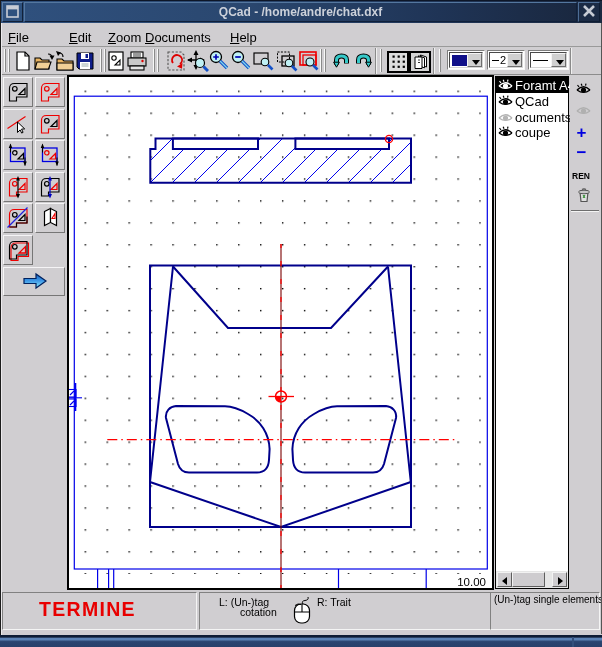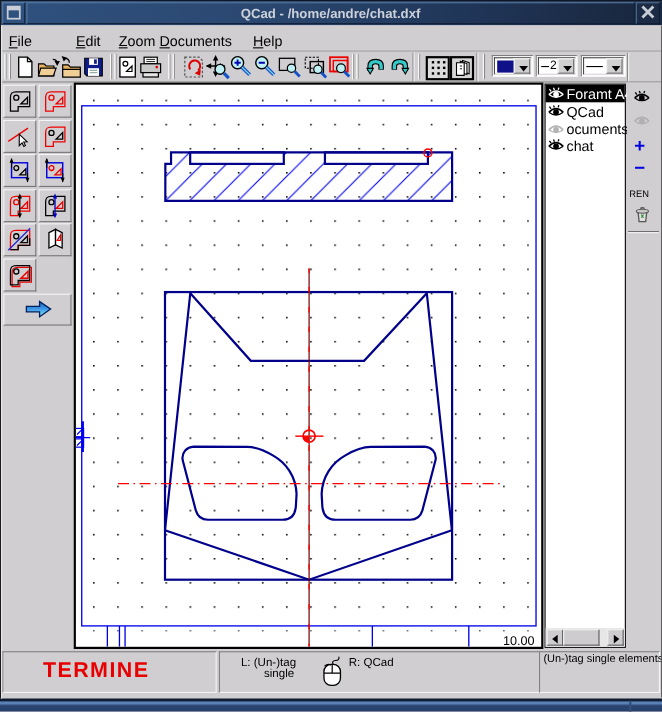--- a/index.html
+++ b/index.html
@@ -377,21 +377,21 @@
       </svg>
       <span class="lt">ocuments</span>
     </div>
 <div class="lrow" style="top:124px">
       <svg width="15" height="12" viewBox="0 0 15 12">
         <path d="M1,7 Q7.5,0.5 14,7" fill="none" stroke="#000" stroke-width="1.5"></path>
         <path d="M1,7 Q7.5,12 14,7" fill="none" stroke="#000" stroke-width="1.2"></path>
         <circle cx="7.5" cy="7" r="2.6" fill="#000"></circle>
         <path d="M3,4 L1.5,2 M6,2.8 L5.2,0.8 M9.5,2.6 L10,0.6" stroke="#000" stroke-width="1.2"></path>
       </svg>
-      <span class="lt">chat</span>
+      <span class="lt">coupe</span>
     </div>
 
 <div class="abs" style="left:496px;top:571px;width:72px;height:17px;background:#e6e6e6">
 <div class="sbtn" style="left:1px;top:1px;width:15px;height:15px">
         <div style="position:absolute;left:4px;top:3.5px;width:0;height:0;border-top:4px solid transparent;border-bottom:4px solid transparent;border-right:5px solid #000"></div>
       </div>
 <div class="sbtn" style="left:16px;top:1px;width:33px;height:15px"></div>
 <div class="sbtn" style="left:56px;top:1px;width:15px;height:15px">
         <div style="position:absolute;left:5px;top:3.5px;width:0;height:0;border-top:4px solid transparent;border-bottom:4px solid transparent;border-left:5px solid #000"></div>
       </div>
@@ -405,36 +405,36 @@
         <circle cx="7.5" cy="7" r="2.6" fill="#000"></circle>
         <path d="M3,4 L1.5,2 M6,2.8 L5.2,0.8 M9.5,2.6 L10,0.6" stroke="#000" stroke-width="1.2"></path>
       </svg></div>
 <div class="abs" style="left:576px;top:102px"><svg width="15" height="12" viewBox="0 0 15 12">
         <path d="M1,7 Q7.5,0.5 14,7" fill="none" stroke="#b0b0b0" stroke-width="1.5"></path>
         <path d="M1,7 Q7.5,12 14,7" fill="none" stroke="#b0b0b0" stroke-width="1.2"></path>
         <circle cx="7.5" cy="7" r="2.6" fill="#b0b0b0"></circle>
       </svg></div>
 <div class="abs" style="left:574px;top:123px;color:#0000e0;font-size:17px;font-weight:bold;width:15px;text-align:center">+</div>
 <div class="abs" style="left:574px;top:143px;color:#0000e0;font-size:17px;font-weight:bold;width:15px;text-align:center">−</div>
-<div class="abs" style="left:572px;top:171px;color:#000;font-size:8.5px;font-weight:normal;width:18px;text-align:center">REN</div>
+<div class="abs" style="left:572px;top:171px;color:#000;font-size:8.5px;font-weight:bold;width:18px;text-align:center">REN</div>
 <div class="abs" style="left:576px;top:188px"><svg width="16" height="15">
         <path d="M4,4 L5,13.5 L11,13.5 L12,4" fill="#e0e0e0" stroke="#555" stroke-width="1.2"></path>
         <ellipse cx="8" cy="4" rx="5.5" ry="1.8" fill="#c8c8c8" stroke="#555" stroke-width="1"></ellipse>
         <path d="M6,1.5 Q8,0.3 10,1.5" fill="none" stroke="#555" stroke-width="1.2"></path>
         <path d="M7,7 L9,10 M9,7 L7,10" stroke="#2a8a2a" stroke-width="1"></path>
       </svg></div>
 <div class="abs" style="left:571px;top:210px;width:28px;height:1px;background:#6e6e6e"></div>
 <div class="abs" style="left:571px;top:211px;width:28px;height:1px;background:#f4f4f4"></div>
 </div>
 <div id="statusbar">
 <div class="spanel" style="left:2px;width:195px"></div>
 <div class="spanel" style="left:199px;width:320px">
 <div class="abs" style="left:19px;top:2.5px">L: (Un-)tag</div>
-<div class="abs" style="left:40px;top:13px">single</div>
-<div class="abs" style="left:117px;top:2.5px">R: QCad</div>
+<div class="abs" style="left:40px;top:13px">cotation</div>
+<div class="abs" style="left:117px;top:2.5px">R: Trait</div>
 <div class="abs" style="left:91px;top:3px"><svg width="26" height="30">
           <path d="M12,8 q-2,-3 2,-3.5 q4,-0.5 3,-3.5" fill="none" stroke="#000" stroke-width="1"></path>
           <rect x="3.5" y="8" width="15" height="19" rx="6.5" fill="#fff" stroke="#000" stroke-width="1.2"></rect>
           <path d="M3.5,16 L18.5,16 M11,8 L11,16" stroke="#000" stroke-width="1.1"></path>
           <path d="M4,9.5 q3,-2.5 6,-1" fill="none" stroke="#000" stroke-width="1"></path>
         </svg></div>
 </div>
 <div class="spanel" style="left:490px;width:110px">
 <div class="abs" style="left:3px;top:0.5px;white-space:nowrap;font-size:10px">(Un-)tag single elements</div>
 </div>

